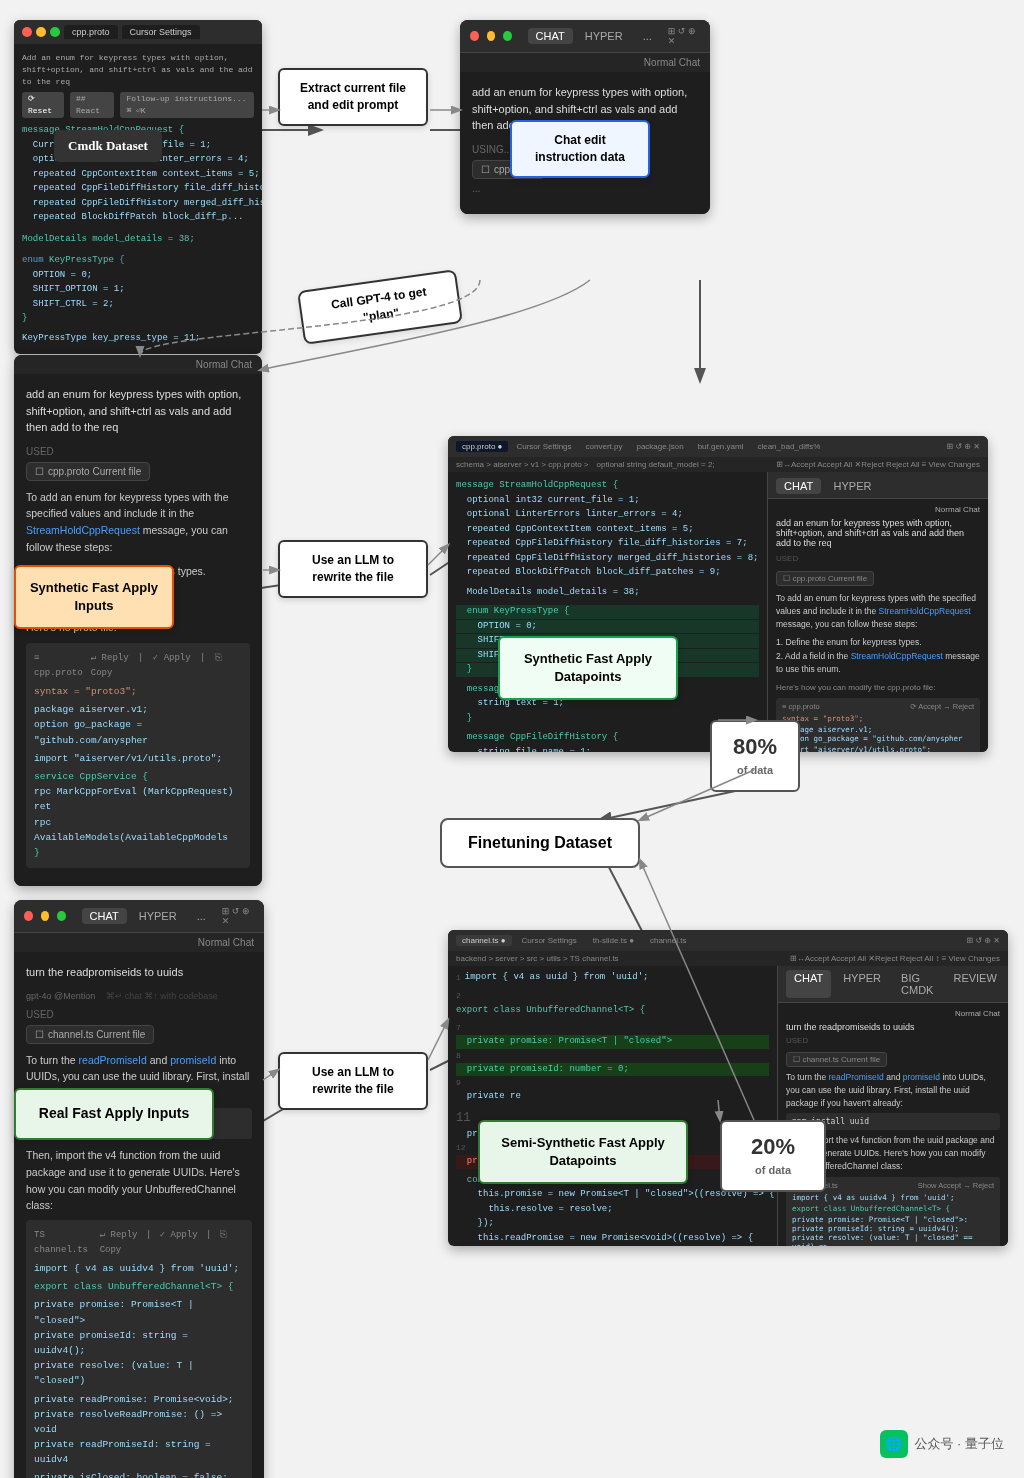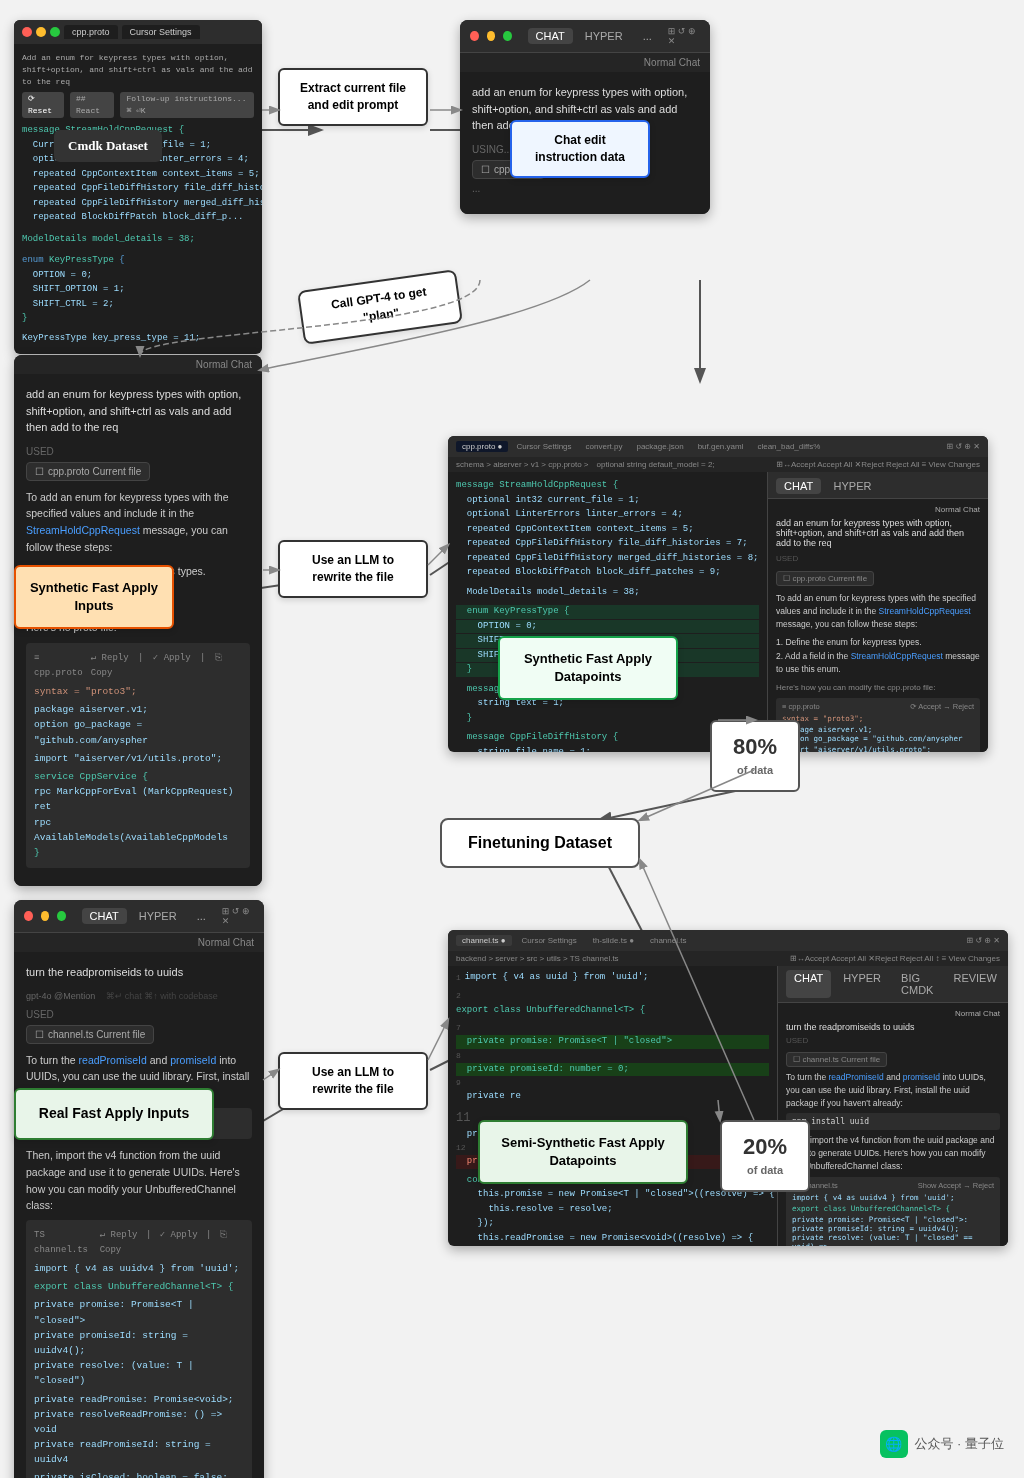--- a/index.html
+++ b/index.html
@@ -760,21 +760,21 @@
     </div>
 
     <div class="pos" style="left:30px; top:190px; width:210px;">
       <div class="highlight-box" style="background:#e8f5e9; border-color:#2e7d32; font-size:13px; padding:12px;">
         <span>Semi-Synthetic Fast Apply
 Datapoints</span>
       </div>
     </div>
   </div>
 
-  <div class="pos" style="left:720px; top:1120px; width:90px;">
+  <div class="pos" style="left:720px; top:1120px; width:106px;">
     <div class="percent-box">
       <span class="percent-num">20%</span>
       <span class="percent-label">of
 data</span>
     </div>
   </div>
 
   <svg style="position:absolute; top:0; left:0; width:1024px; height:1478px; pointer-events:none;">
     <defs>
       <marker id="arr" markerWidth="8" markerHeight="8" refX="6" refY="3" orient="auto">

